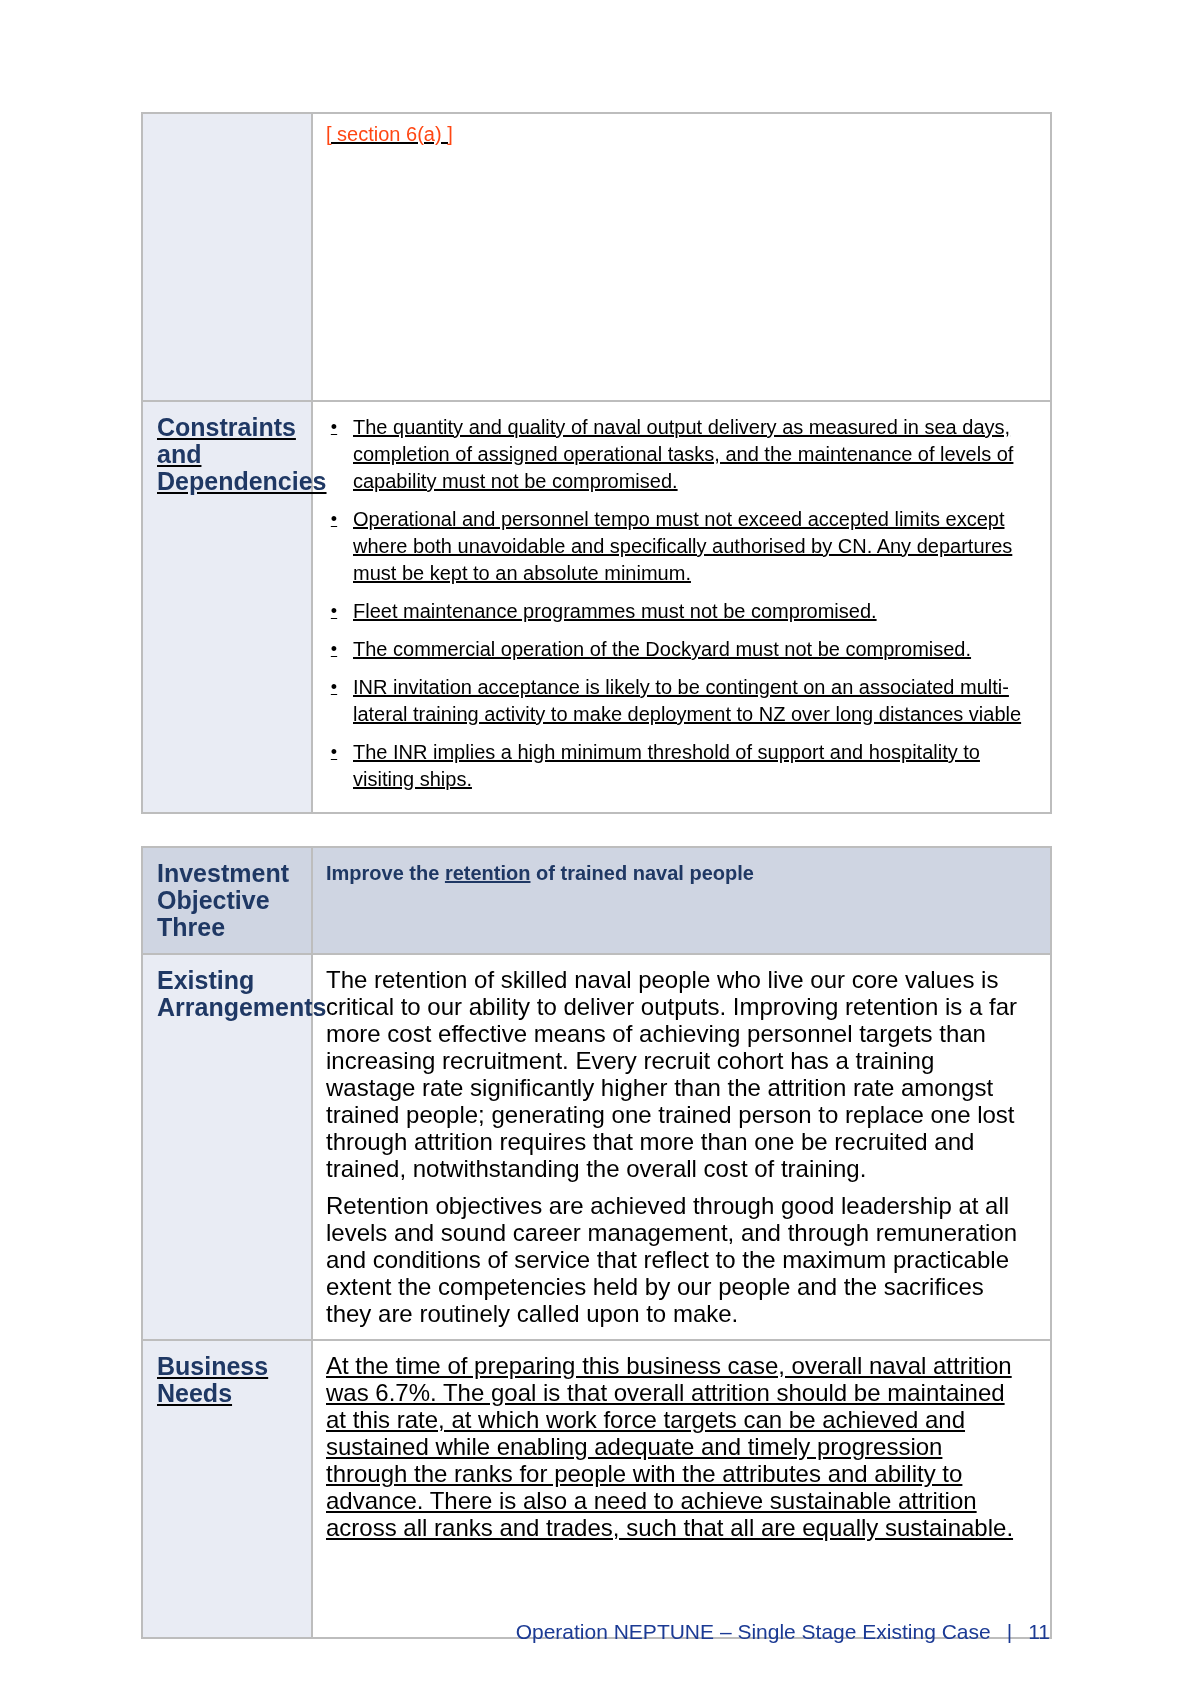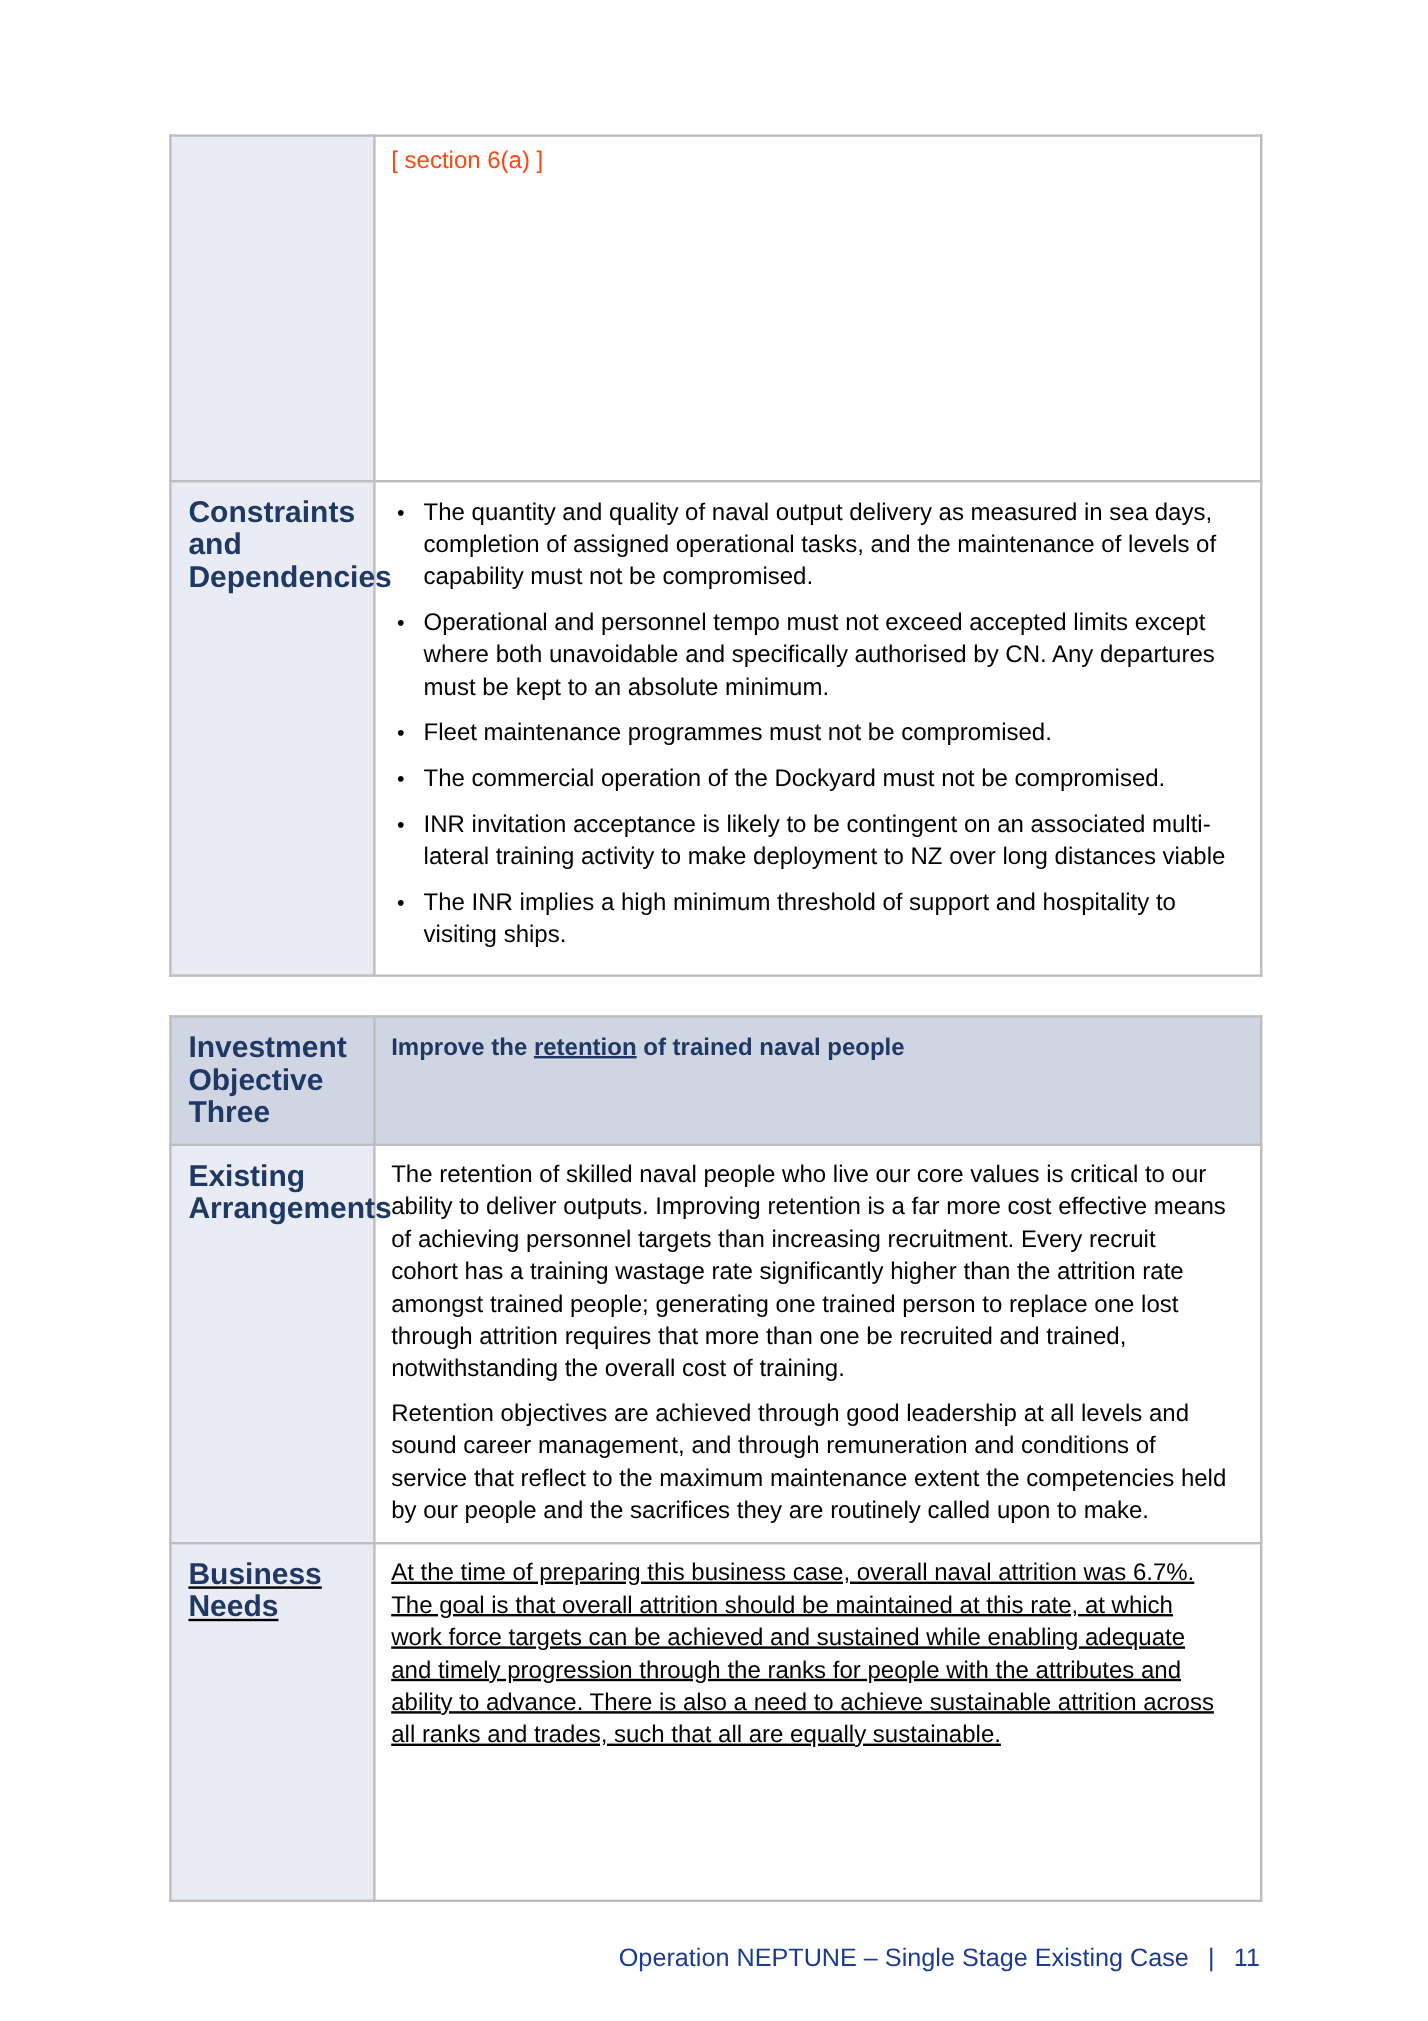--- a/index.html
+++ b/index.html
@@ -21,41 +21,41 @@
     width: 909px;
     border-collapse: collapse;
     table-layout: fixed;
     border: 2px solid var(--border, #BDBDBD);
   }
   .doc-table td {
     border: 2px solid var(--border, #BDBDBD);
     vertical-align: top;
     padding: 0;
   }
-  .t1 { top: 112px; }
+  .t1 { top: 112px; text-decoration: underline; }
   .t2 { top: 846px; }
   col.label-col   { width: 170px; }
   col.content-col { width: 739px; }
 
   .label-cell {
     background: var(--cell-bg, #E9ECF4);
   }
   .header-row td {
     background: var(--header-row-bg, #CFD5E2);
   }
   .row-label {
     color: var(--heading-text, #1F3864);
     font-weight: bold;
     font-size: 25px;
     line-height: 27px;
     padding: 12px 10px 12px 14px;
   }
   .content-pad {
     padding: 11px 28px 12px 13px;
-    font-size: 20px;
+    font-size: 24px;
     line-height: 27px;
     color: #000000;
   }
   .redaction {
     color: var(--orange, #FF4713);
     font-size: 20px;
     line-height: 25px;
     padding: 8px 20px 8px 13px;
   }
   .objective-title {
@@ -172,21 +172,21 @@
         <div class="objective-title"><span>Improve the </span><span class="u">retention</span><span> of trained naval people</span></div>
       </td>
     </tr>
     <tr>
       <td class="label-cell">
         <div class="row-label">Existing Arrangements</div>
       </td>
       <td>
         <div class="content-pad">
           <p class="para">The retention of skilled naval people who live our core values is critical to our ability to deliver outputs. Improving retention is a far more cost effective means of achieving personnel targets than increasing recruitment. Every recruit cohort has a training wastage rate significantly higher than the attrition rate amongst trained people; generating one trained person to replace one lost through attrition requires that more than one be recruited and trained, notwithstanding the overall cost of training.</p>
-          <p class="para">Retention objectives are achieved through good leadership at all levels and sound career management, and through remuneration and conditions of service that reflect to the maximum maintenance extent the competencies held by our people and the sacrifices they are routinely called upon to make.</p>
+          <p class="para">Retention objectives are achieved through good leadership at all levels and sound career management, and through remuneration and conditions of service that reflect to the maximum practicable extent the competencies held by our people and the sacrifices they are routinely called upon to make.</p>
         </div>
       </td>
     </tr>
     <tr class="row-business-height">
       <td class="label-cell">
         <div class="row-label">Business Needs</div>
       </td>
       <td>
         <div class="content-pad">
           <p class="para">At the time of preparing this business case, overall naval attrition was 6.7%.  The goal is that overall attrition should be maintained at this rate, at which work force targets can be achieved and sustained while enabling adequate and timely progression through the ranks for people with the attributes and ability to advance. There is also a need to achieve sustainable attrition across all ranks and trades, such that all are equally sustainable.</p>

